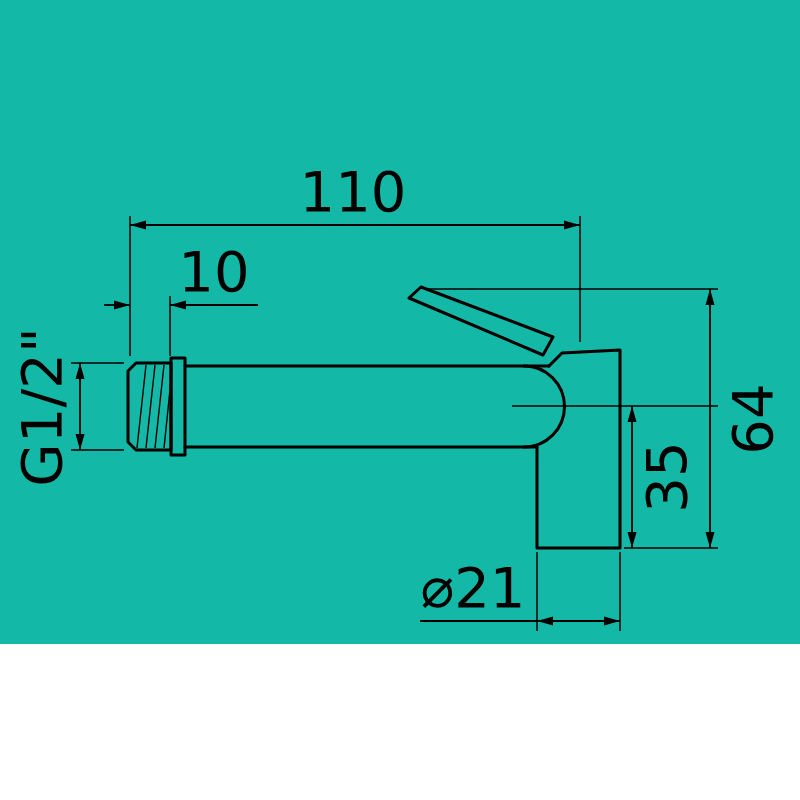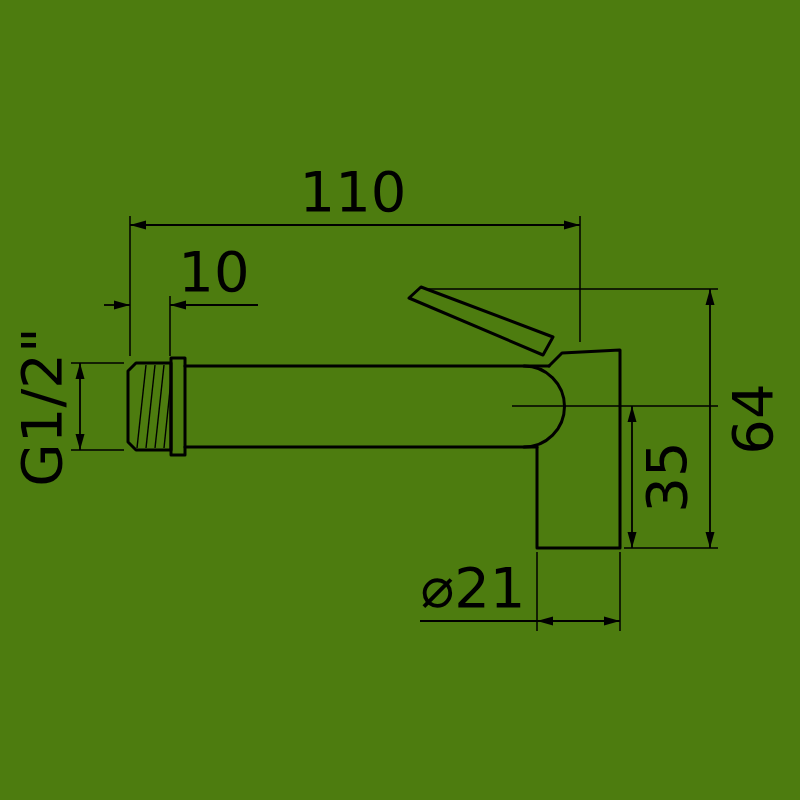--- a/index.html
+++ b/index.html
@@ -1,16 +1,16 @@
 <!DOCTYPE html>
 <html><head>
 <meta charset="utf-8">
 <style>
   html,body{margin:0;padding:0;background:#ffffff;}
-  .canvas{position:relative;width:800px;height:800px;background:#4d7c0f;overflow:hidden;}
+  .canvas{position:relative;width:800px;height:644px;background:#14b8a6;overflow:hidden;}
   svg{position:absolute;left:0;top:0;}
   .outline{stroke:#000;stroke-width:3;fill:none;stroke-linejoin:round;stroke-linecap:round;}
   .thin{stroke:#000;stroke-width:1.5;fill:none;stroke-linecap:butt;}
   .hatch{stroke:#000;stroke-width:1.4;fill:none;}
   .dim{stroke:#000;stroke-width:1.8;fill:none;}
   .arrow{fill:#000;stroke:none;}
   text{font-family:"DejaVu Sans","Liberation Sans",sans-serif;font-size:56px;fill:#000;}
 </style>
 </head>
 <body>

